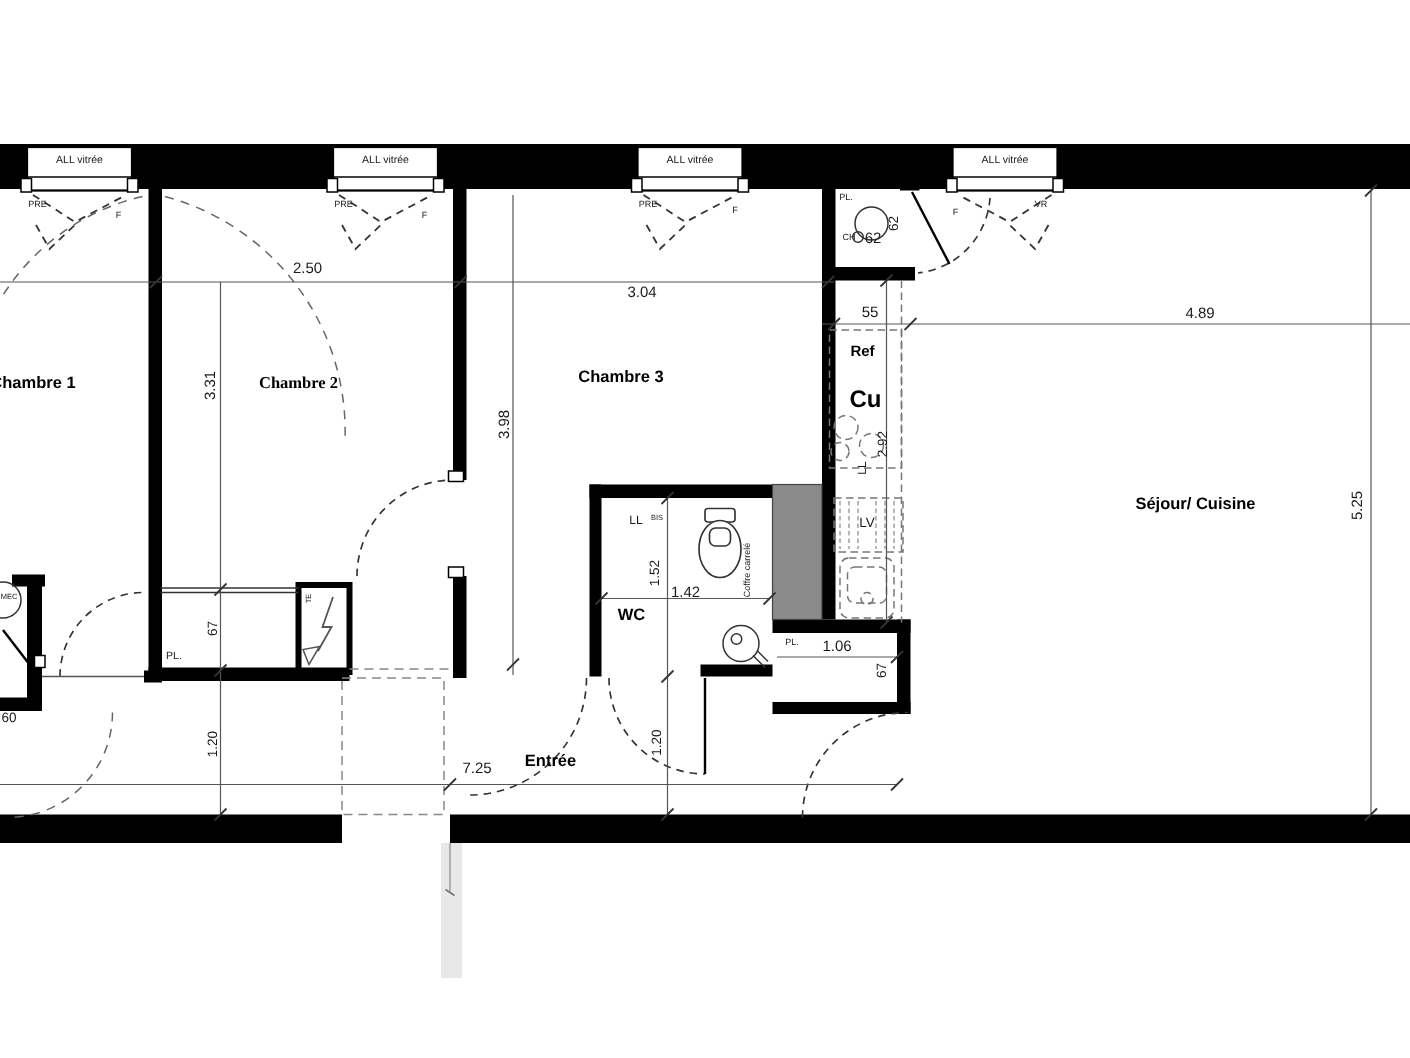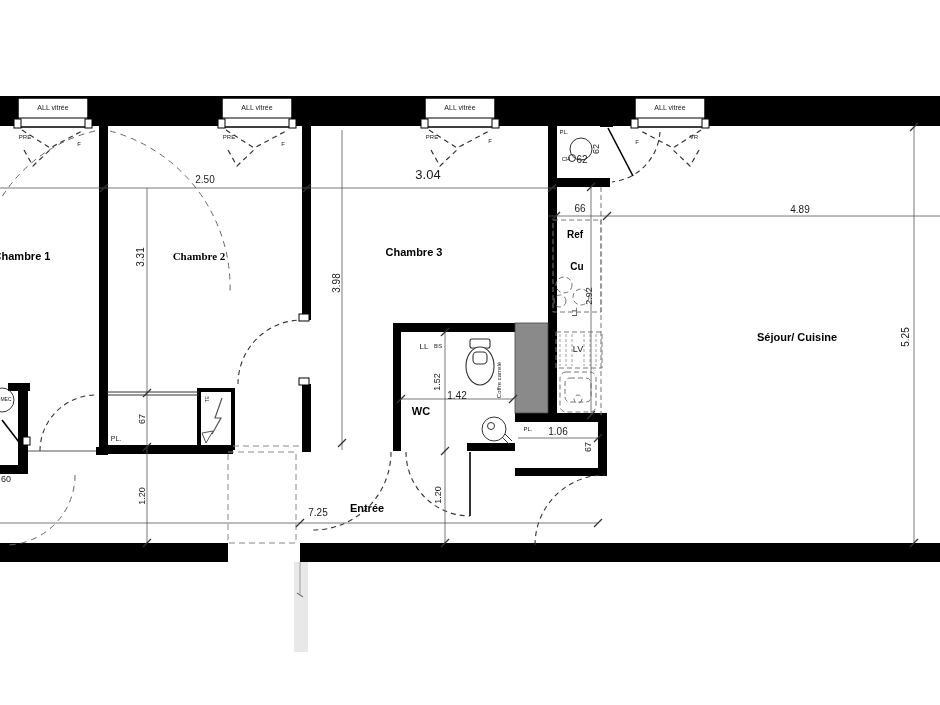--- a/index.html
+++ b/index.html
@@ -216,30 +216,30 @@
     <div class="lbl" style="left: 490px; top: 141px; font-size: 6px;">F</div>
     <div class="lbl" style="left: 637px; top: 142px; font-size: 6px;">F</div>
     <div class="lbl" style="left: 694px; top: 137px; font-size: 6px;">VR</div>
     <div class="lbl b" style="left: 22px; top: 256px; font-size: 11px;">Chambre 1</div>
     <div class="lbl b" style="left: 199px; top: 256px; font-size: 11px; font-family: Liberation Serif, serif;">Chambre 2</div>
     <div class="lbl b" style="left: 414px; top: 252px; font-size: 11px;">Chambre 3</div>
     <div class="lbl b" style="left: 797px; top: 337px; font-size: 11px;">Séjour/ Cuisine</div>
     <div class="lbl b" style="left: 367px; top: 508px; font-size: 11px;">Entrée</div>
     <div class="lbl b" style="left: 421px; top: 411px; font-size: 11px;">WC</div>
     <div class="lbl" style="left: 205px; top: 180px; font-size: 10px;">2.50</div>
-    <div class="lbl" style="left: 428px; top: 174px; font-size: 13px;">3.04</div>
+    <div class="lbl" style="left: 428px; top: 196px; font-size: 10px;">3.04</div>
     <div class="lbl r" style="left: 141px; top: 257px; font-size: 10px;">3.31</div>
     <div class="lbl r" style="left: 337px; top: 283px; font-size: 10px;">3.98</div>
     <div class="lbl" style="left: 800px; top: 210px; font-size: 10px;">4.89</div>
     <div class="lbl r" style="left: 906px; top: 337px; font-size: 10px;">5.25</div>
-    <div class="lbl" style="left: 580px; top: 209px; font-size: 10px;">66</div>
+    <div class="lbl" style="left: 580px; top: 209px; font-size: 10px;">55</div>
     <div class="lbl r" style="left: 589px; top: 296px; font-size: 9px;">2.92</div>
     <div class="lbl r" style="left: 575px; top: 312px; font-size: 8px;">LL</div>
     <div class="lbl b" style="left: 575px; top: 235px; font-size: 10px;">Ref</div>
-    <div class="lbl b" style="left: 577px; top: 267px; font-size: 10px;">Cu</div>
+    <div class="lbl b" style="left: 577px; top: 267px; font-size: 16px;">Cu</div>
     <div class="lbl" style="left: 578px; top: 349px; font-size: 9px; text-align: right;">LV</div>
     <div class="lbl" style="left: 564px; top: 132px; font-size: 6px;">PL.</div>
     <div class="lbl" style="left: 566px; top: 159px; font-size: 6px;">CH</div>
     <div class="lbl" style="left: 582px; top: 160px; font-size: 10px;">62</div>
     <div class="lbl r" style="left: 596px; top: 149px; font-size: 9px;">62</div>
     <div class="lbl" style="left: 116px; top: 438px; font-size: 7px;">PL.</div>
     <div class="lbl r" style="left: 142px; top: 419px; font-size: 9px;">67</div>
     <div class="lbl r" style="left: 142px; top: 496px; font-size: 9px;">1.20</div>
     <div class="lbl" style="left: 318px; top: 513px; font-size: 10px;">7.25</div>
     <div class="lbl r" style="left: 438px; top: 495px; font-size: 9px;">1.20</div>

